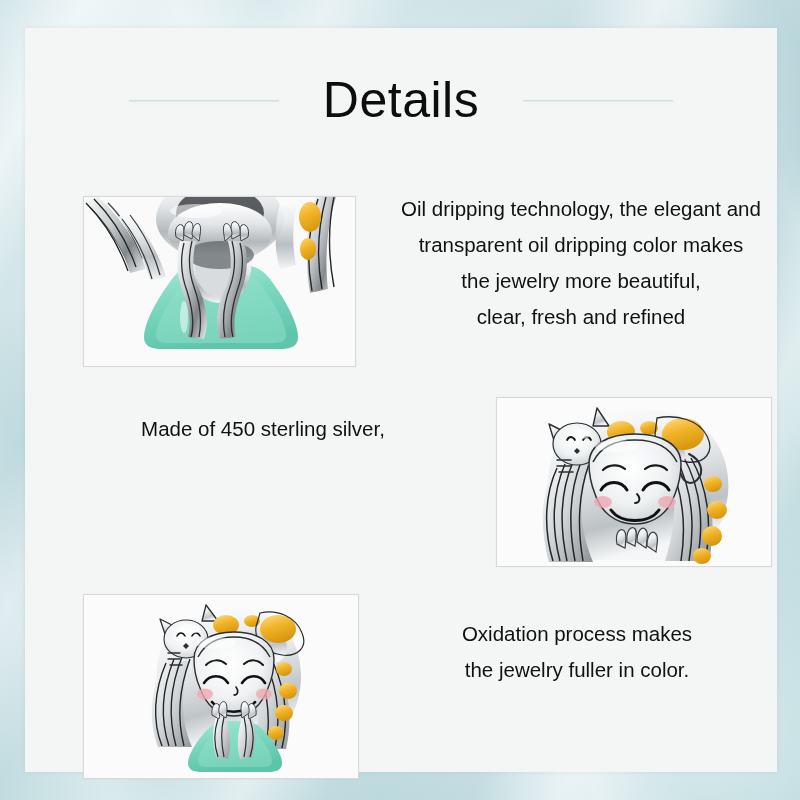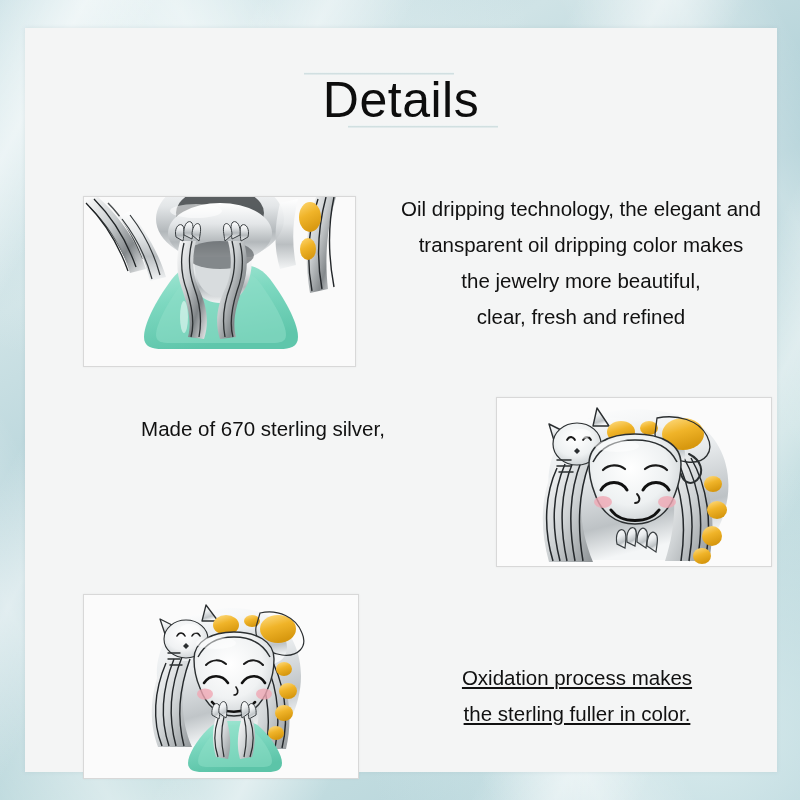--- a/index.html
+++ b/index.html
@@ -46,21 +46,20 @@
   
   .header {
     position: absolute;
     left: 0;
     top: 36px;
     width: 752px;
     height: 72px;
     display: flex;
     align-items: center;
     justify-content: center;
-    flex-direction: column;
   }
   .hline {
     width: 150px;
     height: 3px;
     background: linear-gradient(to bottom,
         rgba(255,255,255,0.9) 0%,
         #dfe9ea 33%,
         #c4d6d8 66%,
         rgba(255,255,255,0.8) 100%);
     flex: 0 0 auto;
@@ -83,21 +82,21 @@
     text-align: center;
     color: #111111;
     font-size: 20.5px;
     line-height: 36px;
     font-family: "Liberation Sans", sans-serif;
   }
   .copy .ln { display: block; white-space: nowrap; }
 
   #copy-1 { left: 330px; top: 163px; width: 452px; }
   #copy-2 { left: 38px;  top: 383px; width: 400px; }
-  #copy-3 { left: 392px; top: 632px; width: 320px; text-decoration: underline; }
+  #copy-3 { left: 392px; top: 588px; width: 320px; }
 
   
   .frame {
     position: absolute;
     background: #fafafa;
     border: 1px solid #d8d8d8;
     box-shadow: 0 0 2px rgba(0,0,0,0.06);
     overflow: hidden;
   }
   #frame-1 { left: 58px;  top: 168px; width: 271px; height: 169px; }
@@ -226,21 +225,21 @@
     </div>
 
     <div class="copy" id="copy-1">
       <span class="ln">Oil dripping technology, the elegant and</span>
       <span class="ln">transparent oil dripping color makes</span>
       <span class="ln">the jewelry more beautiful,</span>
       <span class="ln">clear, fresh and refined</span>
     </div>
 
     <div class="copy" id="copy-2">
-      <span class="ln">Made of 670 sterling silver,</span>
+      <span class="ln">Made of 450 sterling silver,</span>
     </div>
 
     <div class="frame" id="frame-2">
       <div class="photo">
         <svg viewBox="0 0 274 168" preserveAspectRatio="xMidYMid slice">
           <defs>
             <linearGradient id="sil2" x1="0" y1="0" x2="0.3" y2="1">
               <stop offset="0%" stop-color="#ffffff"></stop>
               <stop offset="45%" stop-color="#e9ecee"></stop>
               <stop offset="80%" stop-color="#bdc2c5"></stop>
@@ -472,17 +471,17 @@
           </g>
 
           <ellipse cx="132" cy="48" rx="20" ry="6" fill="#ffffff" opacity="0.5"></ellipse>
           <ellipse cx="106" cy="34" rx="10" ry="5" fill="#ffffff" opacity="0.6"></ellipse>
         </svg>
       </div>
     </div>
 
     <div class="copy" id="copy-3">
       <span class="ln">Oxidation process makes</span>
-      <span class="ln">the sterling fuller in color.</span>
+      <span class="ln">the jewelry fuller in color.</span>
     </div>
 
   </div>
 </div>
 
 </body></html>

